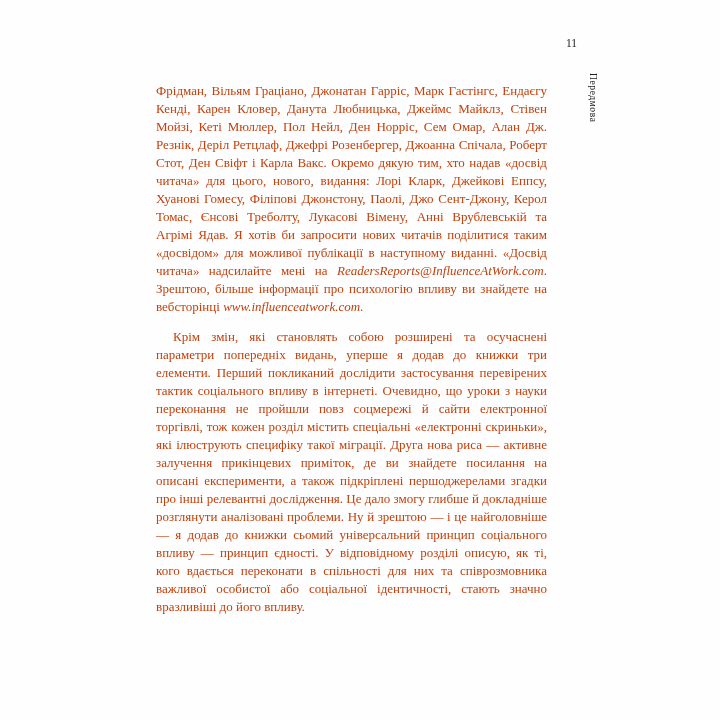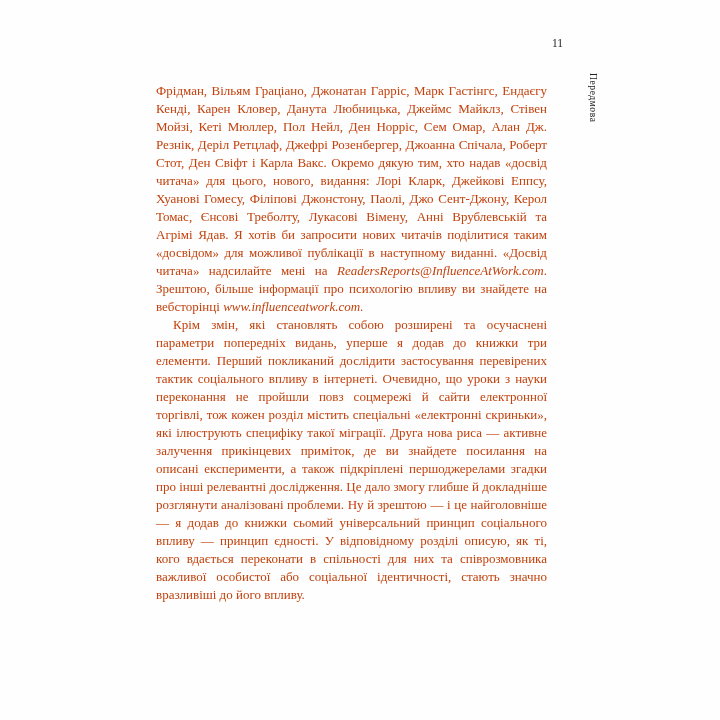--- a/index.html
+++ b/index.html
@@ -16,21 +16,21 @@
     position: relative;
     width: 720px;
     height: 720px;
     background: #fefefe;
     color: #1e1e1e;
     overflow: hidden;
   }
   .page-number {
     position: absolute;
     top: 37px;
-    left: 552px;
+    left: 566px;
     font-size: 11.5px;
     font-weight: normal;
     color: #1a1a1a;
   }
   .margin-title {
     position: absolute;
     top: 73px;
     left: 588px;
     font-size: 9.5px;
     letter-spacing: 0.6px;
@@ -47,20 +47,21 @@
     line-height: 18px;
     text-align: justify;
     color: #c2410c;
   }
   .text-block p {
     margin: 0;
     padding: 0;
   }
   .text-block p.indented {
     text-indent: 17px;
+    margin-top: 12px;
   }
   em.printed-link {
     font-style: italic;
   }
 </style>
 </head>
 <body>
 
 <div class="page">
 

